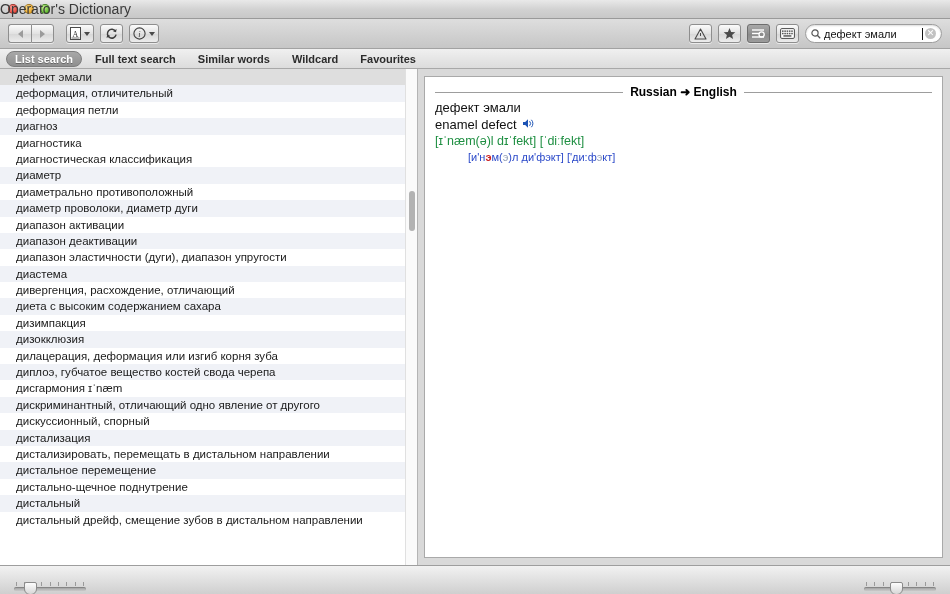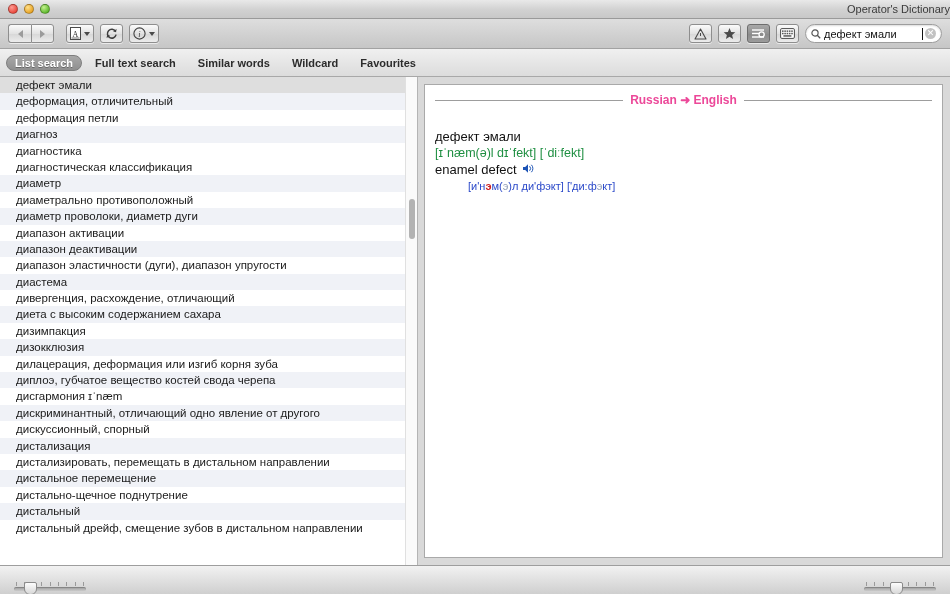--- a/index.html
+++ b/index.html
@@ -28,22 +28,22 @@
   #traffic { display: flex; gap: 6px; margin-left: 8px; }
   .light {
     width: 10px; height: 10px; border-radius: 50%;
     border: 1px solid rgba(0,0,0,.30);
     box-sizing: border-box;
   }
   .light.close  { background: radial-gradient(circle at 35% 30%, #ff9a92, #e8483c 75%); }
   .light.min    { background: radial-gradient(circle at 35% 30%, #ffe08a, #e8a325 75%); }
   .light.zoom   { background: radial-gradient(circle at 35% 30%, #c3f28e, #5eb82e 75%); }
   #window-title {
-    position: absolute; left: 0; right: 0; text-align: right;
-    font-size: 11px; color: #3a3a3a; line-height: 18px;
+    position: absolute; left: 0; right: 0; text-align: left;
+    font-size: 14px; color: #3a3a3a; line-height: 18px;
     pointer-events: none;
     border-radius: 7px;
   }
 
   
   #toolbar {
     height: 30px; min-height: 30px;
     background: linear-gradient(to bottom, #dedede 0%, #c6c6c6 100%);
     border-bottom: 1px solid #a2a2a2;
     display: flex; align-items: center;
@@ -110,21 +110,21 @@
   #clear-btn {
     width: 11px; height: 11px; border-radius: 50%;
     background: #c2c2c2;
     display: flex; align-items: center; justify-content: center;
     color: #fff; font-size: 9px; line-height: 1;
     flex: 0 0 auto;
   }
 
   
   #tabstrip {
-    height: 28px; min-height: 20px;
+    height: 20px; min-height: 20px;
     background: linear-gradient(to bottom, #f0f0f0 0%, #dcdcdc 100%);
     border-bottom: 1px solid #a8a8a8;
     display: flex; align-items: center;
     padding-left: 6px;
     box-sizing: border-box;
   }
   .tab {
     font-size: 11px; font-weight: bold; color: #2c2c2c;
     padding: 2px 9px;
     border-radius: 9px;
@@ -181,22 +181,22 @@
   }
   #detail-card {
     flex: 1; background: #fff;
     border: 1px solid #a9a9a9;
     box-sizing: border-box;
     padding: 8px 10px 0 10px;
     overflow: hidden;
   }
   #dict-head {
     display: flex; align-items: center;
-    font-size: 12px; font-weight: bold; color: #ec4899;
-    margin-bottom: 21px;
+    font-size: 12px; font-weight: bold; color: #000000;
+    margin-bottom: 0;
   }
   .rule { flex: 1; height: 1px; background: #9d9d9d; }
   #dict-head .label { padding: 0 7px; white-space: nowrap; }
 
   .entry-line { font-size: 13px; color: #111; line-height: 17px; }
   .entry-line.term { color: #111; }
   .entry-line.trans { display: flex; align-items: center; gap: 5px; }
   .speaker { color: #1c53b5; font-size: 11px; line-height: 1; }
   .entry-line.ipa  { color: #1f8f42; font-size: 12.5px; line-height: 16px; }
   .entry-line.cyr  { color: #2b49c9; font-size: 11px; line-height: 16px; padding-left: 33px; }
@@ -408,33 +408,33 @@
       <div id="detail-card">
 
         <div id="dict-head">
           <span class="rule"></span>
           <span class="label">Russian ➜ English</span>
           <span class="rule"></span>
         </div>
 
         <div class="entry-line term">дефект эмали</div>
 
-        <div class="entry-line ipa">[ɪˈnæm(ə)l dɪˈfekt] [ˈdiːfekt]</div>
-
         <div class="entry-line trans">
           <span>enamel defect</span>
           <span class="speaker">
             <svg width="13" height="11" viewBox="0 0 13 11">
               <path d="M1 4 L3.2 4 L6 1.3 L6 9.7 L3.2 7 L1 7 Z" fill="#1c53b5"></path>
               <path d="M7.6 3.2 a3.4 3.4 0 0 1 0 4.6" fill="none" stroke="#1c53b5" stroke-width="1"></path>
               <path d="M9.4 1.8 a5.4 5.4 0 0 1 0 7.4" fill="none" stroke="#1c53b5" stroke-width="1"></path>
             </svg>
           </span>
         </div>
 
+        <div class="entry-line ipa">[ɪˈnæm(ə)l dɪˈfekt] [ˈdiːfekt]</div>
+
         <div class="entry-line cyr">
           <span>[и'н</span><span class="stress-red">э</span><span>м(</span><span class="muted">э</span><span>)л ди'фэкт] ['ди:ф</span><span class="muted">э</span><span>кт]</span>
         </div>
 
       </div>
     </div>
   </div>
 
   <div id="statusbar">
     <div class="slider-wrap left">

